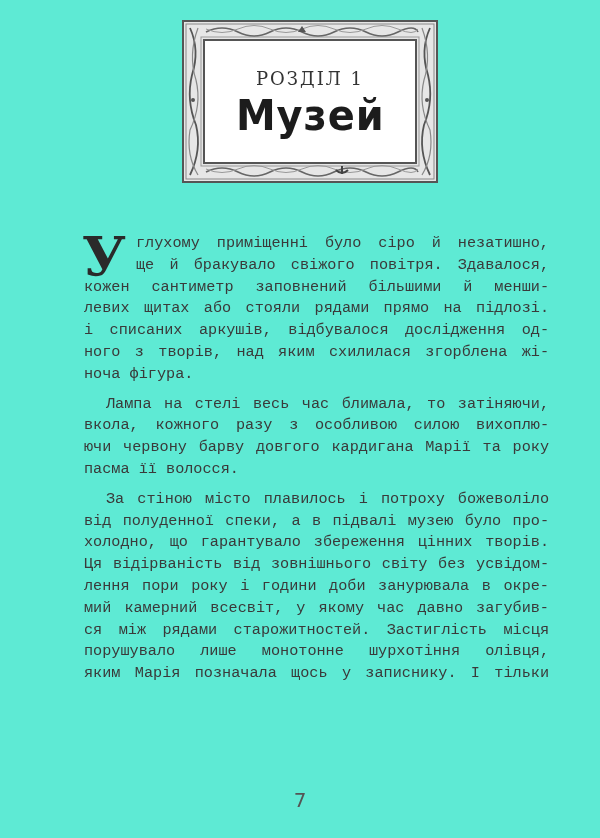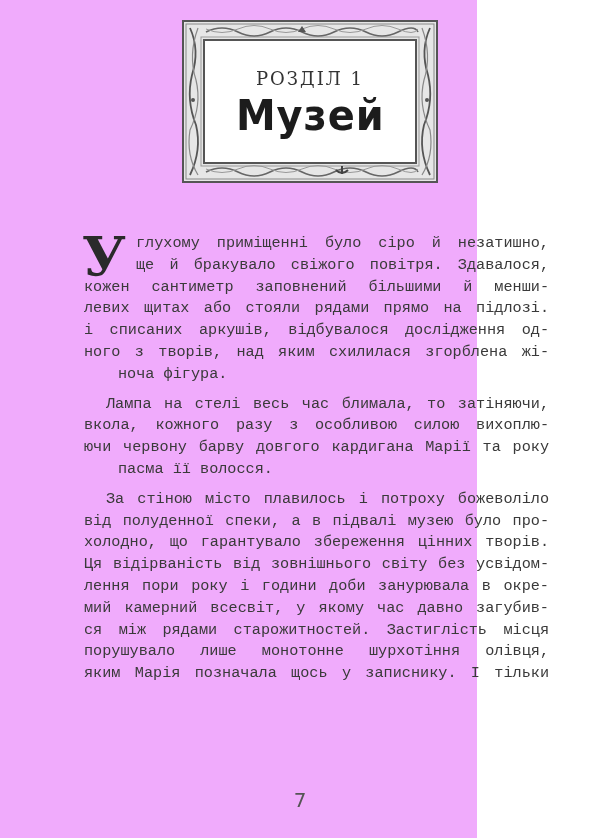--- a/index.html
+++ b/index.html
@@ -1,34 +1,34 @@
 <!DOCTYPE html>
 <html><head>
 <meta charset="utf-8">
 <style>
   html, body { margin:0; padding:0; background:#ffffff; }
   body { width:600px; height:838px; position:relative; overflow:hidden; }
-  .page { position:absolute; left:0; top:0; width:477px; height:838px; background:#f0abfc; }
+  .page { position:absolute; left:0; top:0; width:600px; height:838px; background:#5eead4; }
 
   
   .frame { position:absolute; left:182px; top:20px; width:256px; height:163px; }
   .frame svg { position:absolute; left:0; top:0; }
   .frame-inner { position:absolute; left:24px; top:22px; width:208px; height:119px;
                  display:flex; flex-direction:column; align-items:center; justify-content:center; }
   .chapter-label { font-family:"DejaVu Serif", serif; font-size:18px; letter-spacing:2px;
                    color:#333; margin-top:4px; }
   .chapter-title { font-family:"DejaVu Sans", sans-serif; font-weight:bold; font-size:42px;
                    color:#1c1c1c; margin-top:2px; letter-spacing:1px; transform:scaleX(0.95); }
 
   
   .text { position:absolute; left:84px; top:233px; width:465px;
           font-family:"DejaVu Serif", serif; font-size:15.2px; line-height:21.8px;
           color:#3a3a3a; text-align:justify; }
   .line { display:block; white-space:nowrap; text-align-last:justify; text-align:justify; height:21.8px;font-family:Liberation Mono, monospace; }
-  .line.last { text-align-last:left;margin-left:34px; }
+  .line.last { text-align-last:left; }
   .line.indent { padding-left:22px; }
   .line.dropped { padding-left:52px; }
   .dropcap { position:absolute; left:-2px; top:2px; font-family:"DejaVu Serif", serif;
              font-size:54px; line-height:44px; color:#2a2a2a; font-weight:bold; }
   .para-gap { height:8px; }
 
   .page-number { position:absolute; left:0; width:600px; top:788px; text-align:center;
                  font-family:"DejaVu Sans", sans-serif; font-size:20px; color:#555; }
 </style>
 </head>

